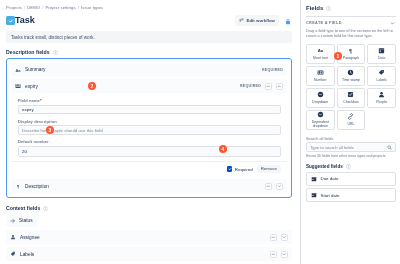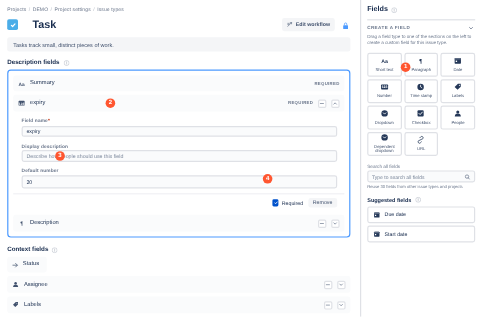--- a/index.html
+++ b/index.html
@@ -14,21 +14,21 @@
   .app { display: flex; width: 400px; height: 264px; }
 
   
   .main { width: 300px; height: 264px; padding: 5px 8px 0 6px; position: relative; background:#fff; }
 
   .breadcrumb { font-size: 4.2px; color: #6b778c; letter-spacing: .1px; white-space: nowrap; margin-bottom: 5px; }
   .breadcrumb span.sep { color: #b3bac5; padding: 0 2px; }
   .breadcrumb span.crumb { color: #6b778c; }
 
   .title-row { display: flex; align-items: center; justify-content: space-between; margin-bottom: 5px; }
-  .title-left { display: flex; align-items: center; gap: 12px; }
+  .title-left { display: flex; align-items: center; gap: 0; }
   .type-icon {
     width: 9px; height: 9px; border-radius: 1.5px; background: #4bade8;
     display: flex; align-items: center; justify-content: center; flex: none;
   }
   .type-icon svg { width: 6px; height: 6px; display:block; }
   .page-title { font-size: 9px; font-weight: 600; color: #172b4d; line-height: 1; }
 
   .title-right { display: flex; align-items: center; gap: 4px; }
   .btn {
     display: inline-flex; align-items: center; gap: 2px;

